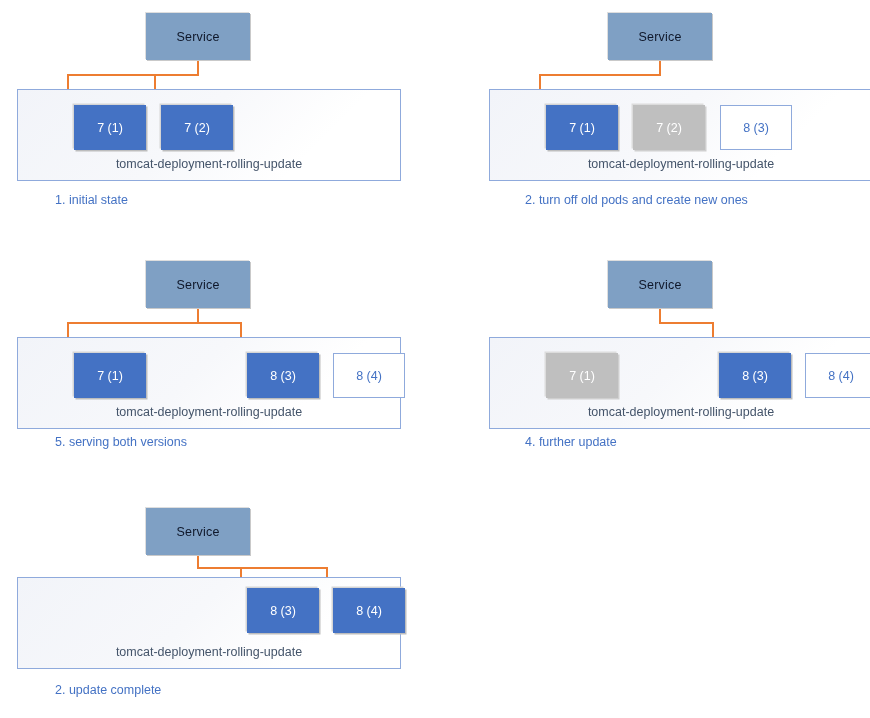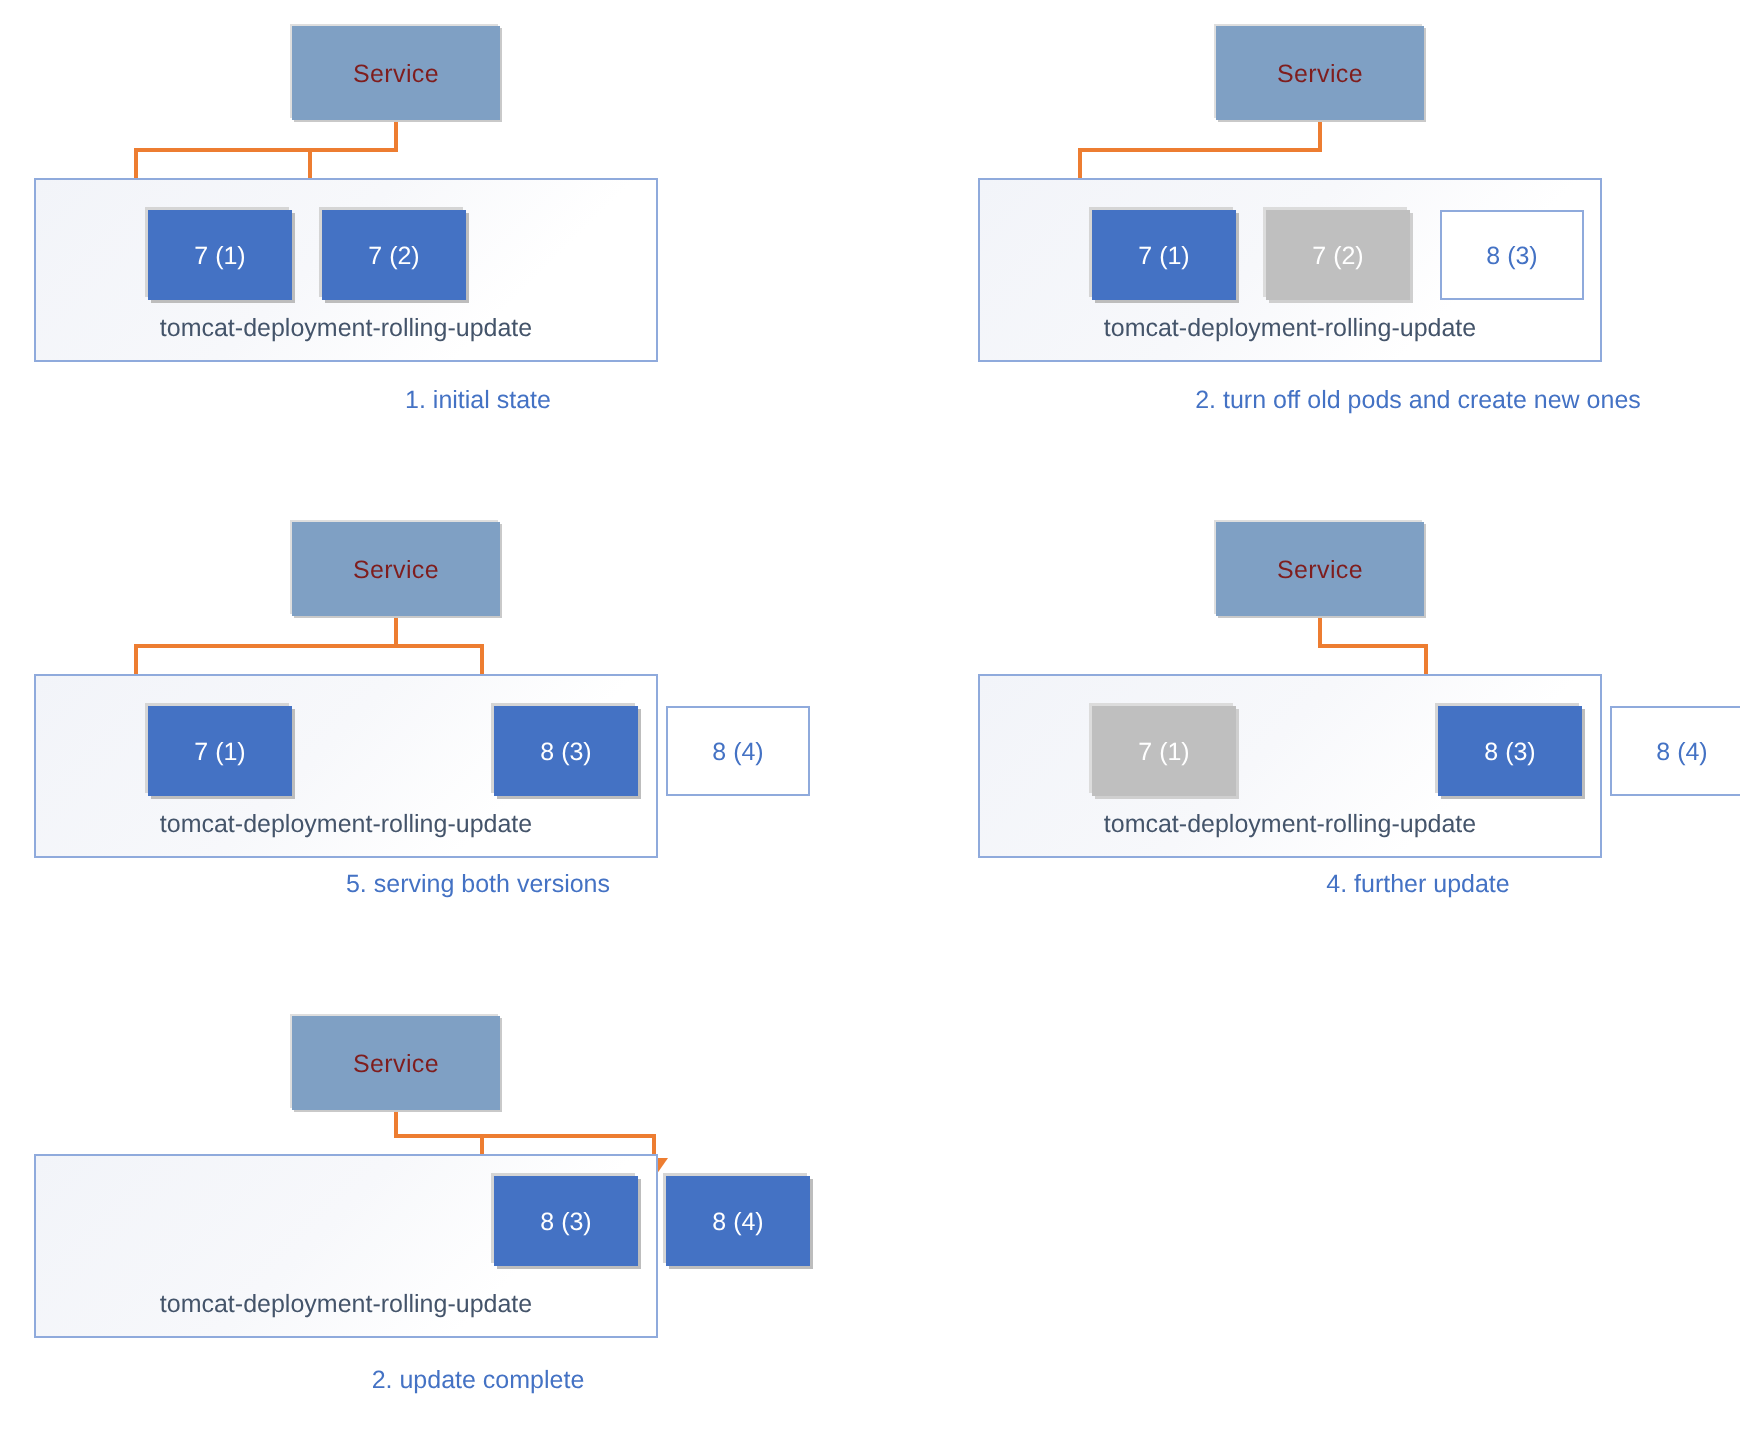--- a/index.html
+++ b/index.html
@@ -24,28 +24,28 @@
     position: absolute;
     width: 104px;
     height: 47px;
     background: #7FA0C4;
     box-shadow: 1px 1px 0 0 #c9c9c9, -1px -1px 0 0 #dedede;
     display: flex;
     align-items: center;
     justify-content: center;
   }
   .service-label {
-    color: #7f1d1d;
+    color: #0f172a;
     font-size: 12.5px;
     letter-spacing: 0.2px;
   }
   
   .deployment-box {
     position: absolute;
-    width: 312px;
+    width: 384px;
     height: 92px;
     border: 1px solid #8FAADC;
     background: linear-gradient(135deg, #f2f4f9 0%, #f7f8fb 45%, #ffffff 75%);
     box-sizing: border-box;
   }
   .deployment-label {
     position: absolute;
     left: 0;
     right: 0;
     bottom: 9px;
@@ -75,23 +75,23 @@
     color: #ffffff;
     box-shadow: 1.5px 1.5px 0 0 #cfcfcf, -1.5px -1.5px 0 0 #dcdcdc;
   }
   .pod.white {
     background: #ffffff;
     color: #4472C4;
     border: 1px solid #8FAADC;
   }
   .caption {
     position: absolute;
-    left: 0;
+    left: 16px;
     width: 400px;
-    text-align: center;
+    text-align: left;
     color: #4472C4;
     font-size: 12.5px;
     padding-left: 39px;
   }
   
   .connector {
     position: absolute;
     left: 0;
     top: 0;
     overflow: visible;

